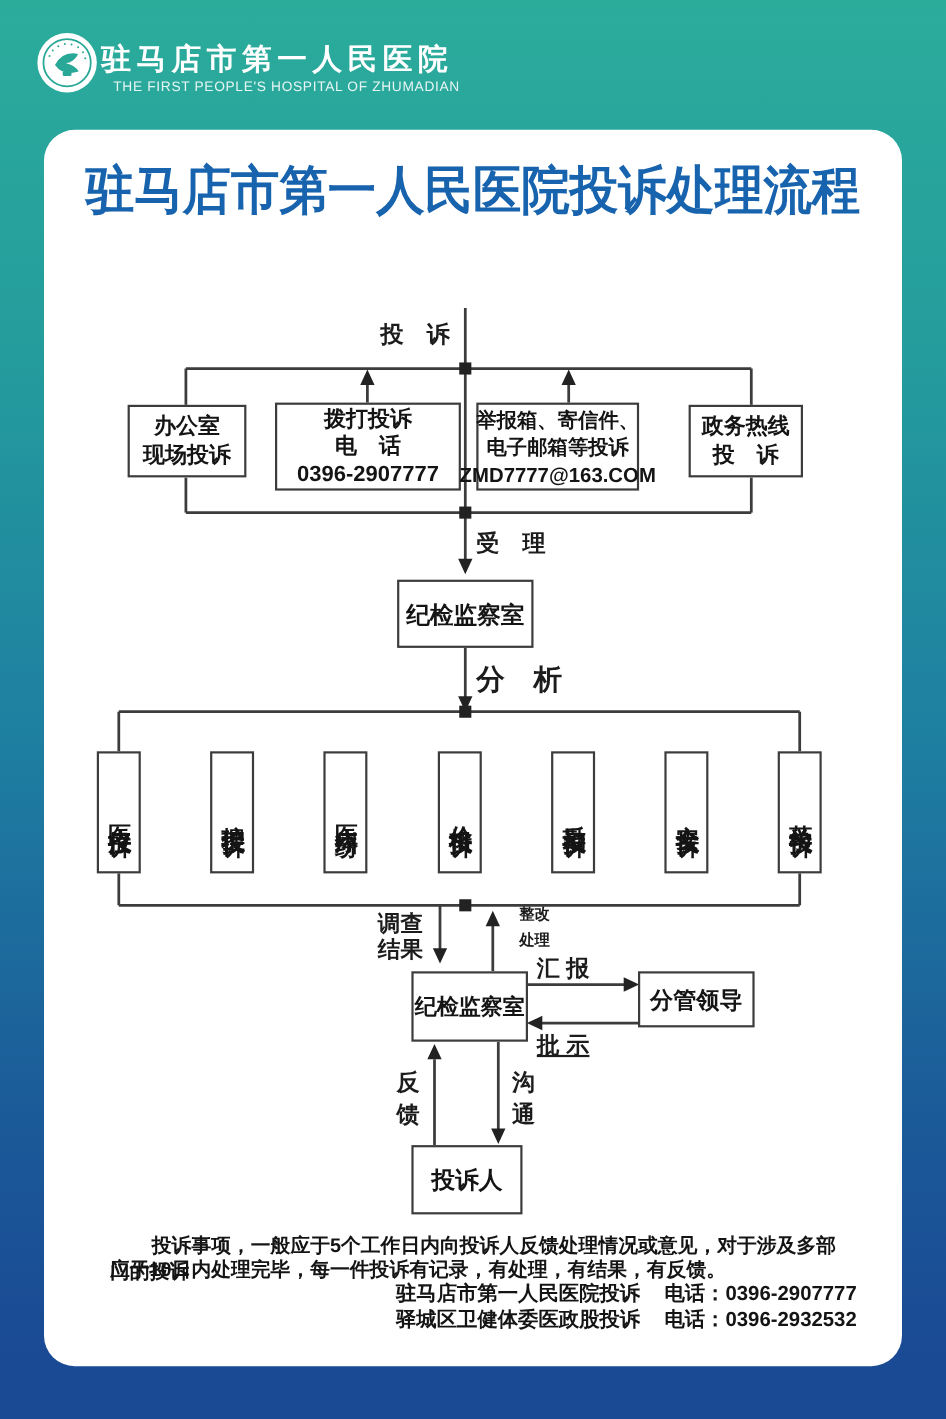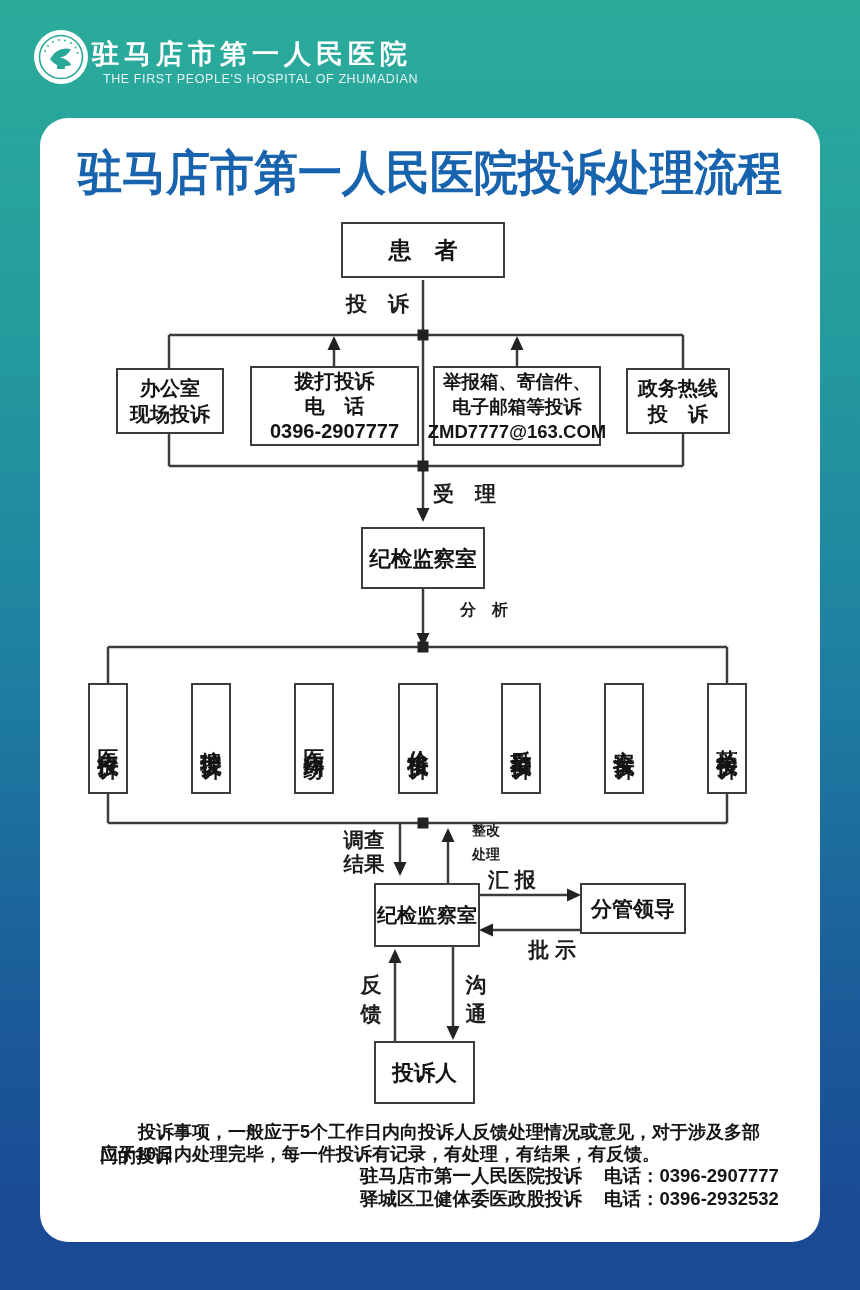--- a/index.html
+++ b/index.html
@@ -123,55 +123,54 @@
         <polygon points="383,529 376.5,515 389.5,515"></polygon>
         <polygon points="360,758 353.5,744 366.5,744"></polygon>
         <polygon points="408,710 401.5,724 414.5,724"></polygon>
         <polygon points="541,777 527,770.5 527,783.5"></polygon>
         <polygon points="439,812 453,805.5 453,818.5"></polygon>
         <polygon points="355,831 348.5,845 361.5,845"></polygon>
         <polygon points="413,922 406.5,908 419.5,908"></polygon>
       </g>
     </svg>
 
-    <div class="fbox" style="left:301px;top:104px;width:164px;height:56px;font-size:23px;">患　者</div>
     <div class="flabel" style="left:306px;top:172px;font-size:21px;">投　诉</div>
 
     <div class="fbox pre" style="left:76px;top:250px;width:108px;height:66px;font-size:20px;line-height:26px;">办公室
 现场投诉</div>
     <div class="fbox pre" style="left:210px;top:248px;width:169px;height:80px;font-size:20px;line-height:25px;">拨打投诉
 电　话
 0396-2907777</div>
-    <div class="fbox pre" style="left:393px;top:248px;width:168px;height:80px;font-size:18.5px;line-height:25px;">举报箱、寄信件、
+    <div class="fbox pre" style="left:393px;top:248px;width:148px;height:80px;font-size:18.5px;line-height:25px;">举报箱、寄信件、
 电子邮箱等投诉
 ZMD7777@163.COM</div>
     <div class="fbox pre" style="left:586px;top:250px;width:104px;height:66px;font-size:20px;line-height:26px;">政务热线
 投　诉</div>
 
     <div class="flabel" style="left:393px;top:362px;font-size:21px;">受　理</div>
     <div class="fbox" style="left:321px;top:409px;width:124px;height:62px;font-size:21.5px;">纪检监察室</div>
-    <div class="flabel" style="left:393px;top:482px;font-size:16px;margin-left:27px;">分　析</div>
+    <div class="flabel" style="left:393px;top:482px;font-size:26px;">分　析</div>
 
     <div class="fbox vbox" style="left:48px;top:565px;width:40px;height:111px;">医疗投诉</div>
     <div class="fbox vbox" style="left:151px;top:565px;width:40px;height:111px;">护理投诉</div>
     <div class="fbox vbox" style="left:254px;top:565px;width:40px;height:111px;">医疗纠纷</div>
     <div class="fbox vbox" style="left:358px;top:565px;width:40px;height:111px;">价格投诉</div>
     <div class="fbox vbox" style="left:461px;top:565px;width:40px;height:111px;">后勤投诉</div>
     <div class="fbox vbox" style="left:564px;top:565px;width:40px;height:111px;">安全投诉</div>
     <div class="fbox vbox" style="left:667px;top:565px;width:40px;height:111px;">药学投诉</div>
 
     <div class="flabel pre" style="left:296px;top:710px;width:56px;font-size:20.5px;line-height:23.5px;text-align:center;">调查
 结果</div>
     <div class="flabel pre" style="left:418px;top:701px;width:56px;font-size:14px;line-height:23.5px;text-align:center;">整改
 处理</div>
 
     <div class="fbox" style="left:334px;top:765px;width:106px;height:64px;font-size:20px;">纪检监察室</div>
     <div class="fbox" style="left:540px;top:765px;width:106px;height:51px;font-size:21px;">分管领导</div>
     <div class="flabel" style="left:448px;top:748px;width:88px;text-align:left;font-size:21px;">汇  报</div>
-    <div class="flabel" style="left:448px;top:818px;width:88px;text-align:right;font-size:21px;">批  示</div>
+    <div class="flabel" style="left:448px;top:818px;width:88px;text-align:left;font-size:21px;text-decoration:underline;">批  示</div>
 
     <div class="flabel pre" style="left:316px;top:852px;width:30px;font-size:21px;line-height:29px;text-align:center;">反
 馈</div>
     <div class="flabel pre" style="left:421px;top:852px;width:30px;font-size:21px;line-height:29px;text-align:center;">沟
 通</div>
 
     <div class="fbox" style="left:334px;top:923px;width:101px;height:63px;font-size:21.5px;">投诉人</div>
 
     <div class="note" style="top:1002px;text-indent:38px;">投诉事项，一般应于5个工作日内向投诉人反馈处理情况或意见，对于涉及多部门的投诉</div>
     <div class="note" style="top:1024px;">应于10日内处理完毕，每一件投诉有记录，有处理，有结果，有反馈。</div>

